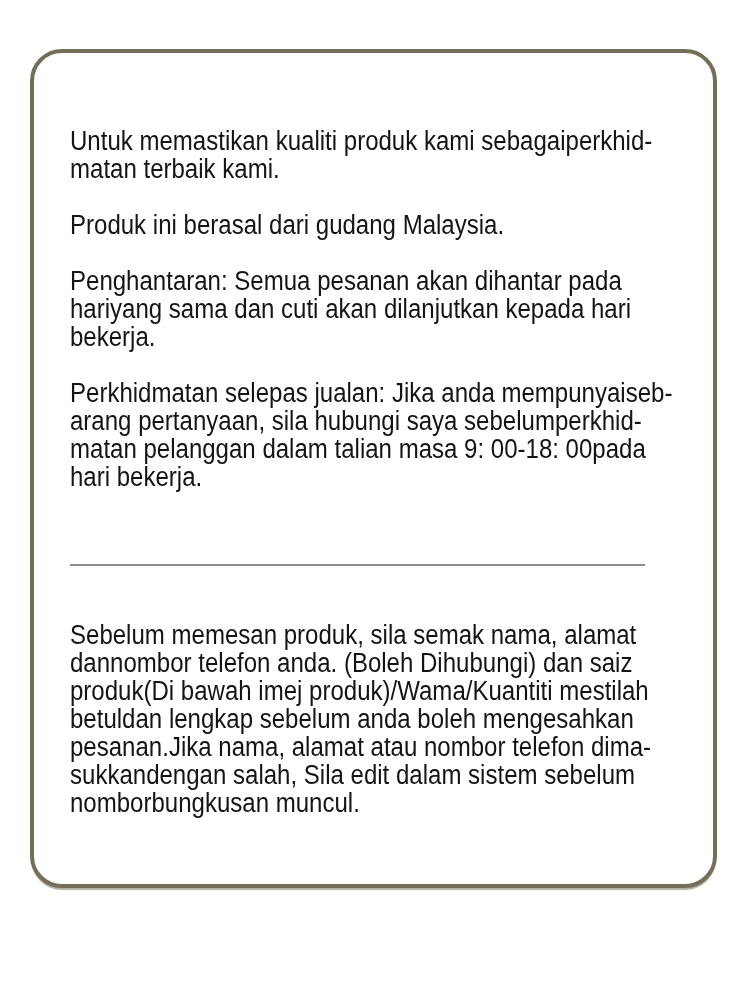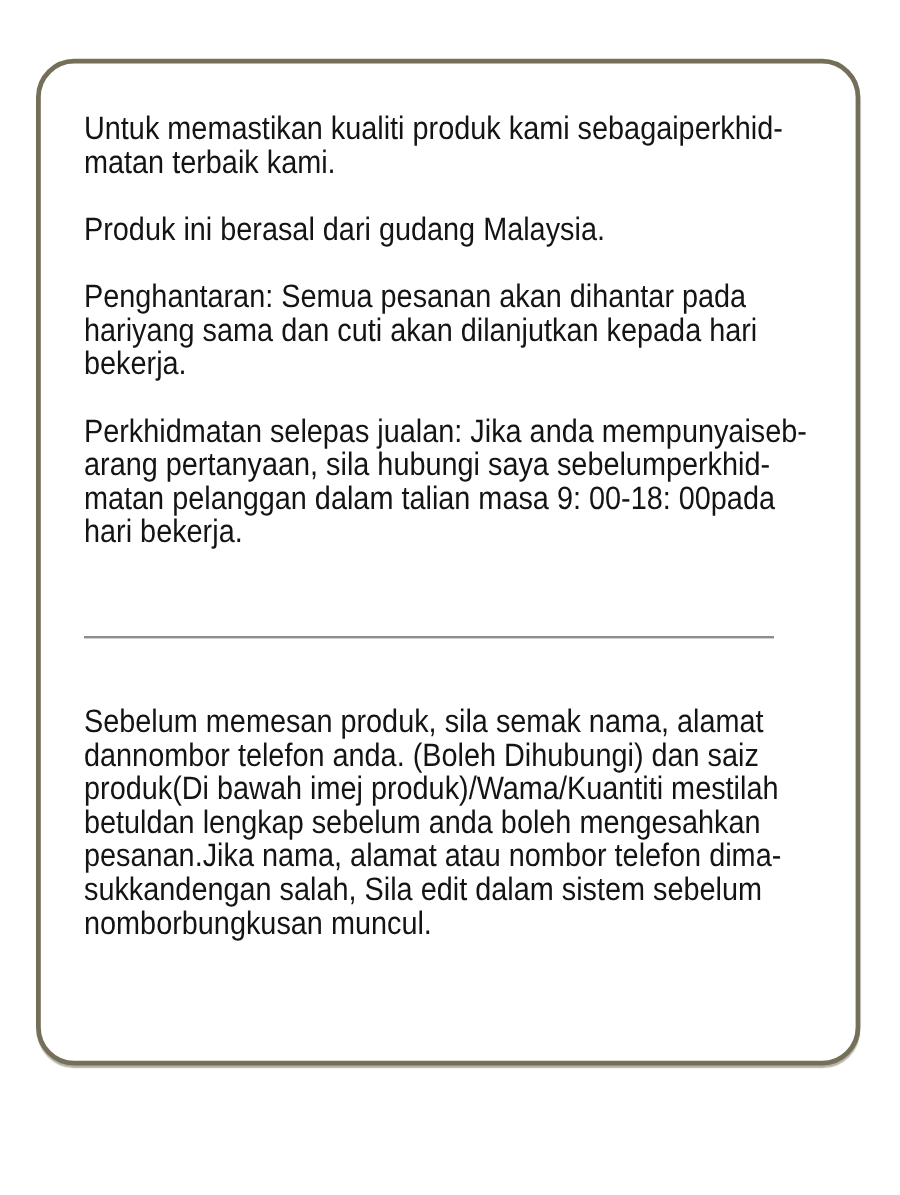--- a/index.html
+++ b/index.html
@@ -20,21 +20,21 @@
     top: 49px;
     width: 687px;
     height: 839px;
     box-sizing: border-box;
     border: 4px solid var(--border-color, #756f5a);
     border-radius: 32px;
     background: var(--background-color, #ffffff);
     box-shadow: 0 3px 1px -1px rgba(117, 111, 90, 0.55);
   }
   .card-content {
-    padding: 40px 16px 0 36px;
+    padding: 74px 16px 0 36px;
   }
   .text-block {
     display: flow-root;
     width: 700px;
     transform: scaleX(0.89);
     transform-origin: 0 0;
   }
   .text-block p {
     margin: 0 0 28px 0;
     font-size: 27px;

